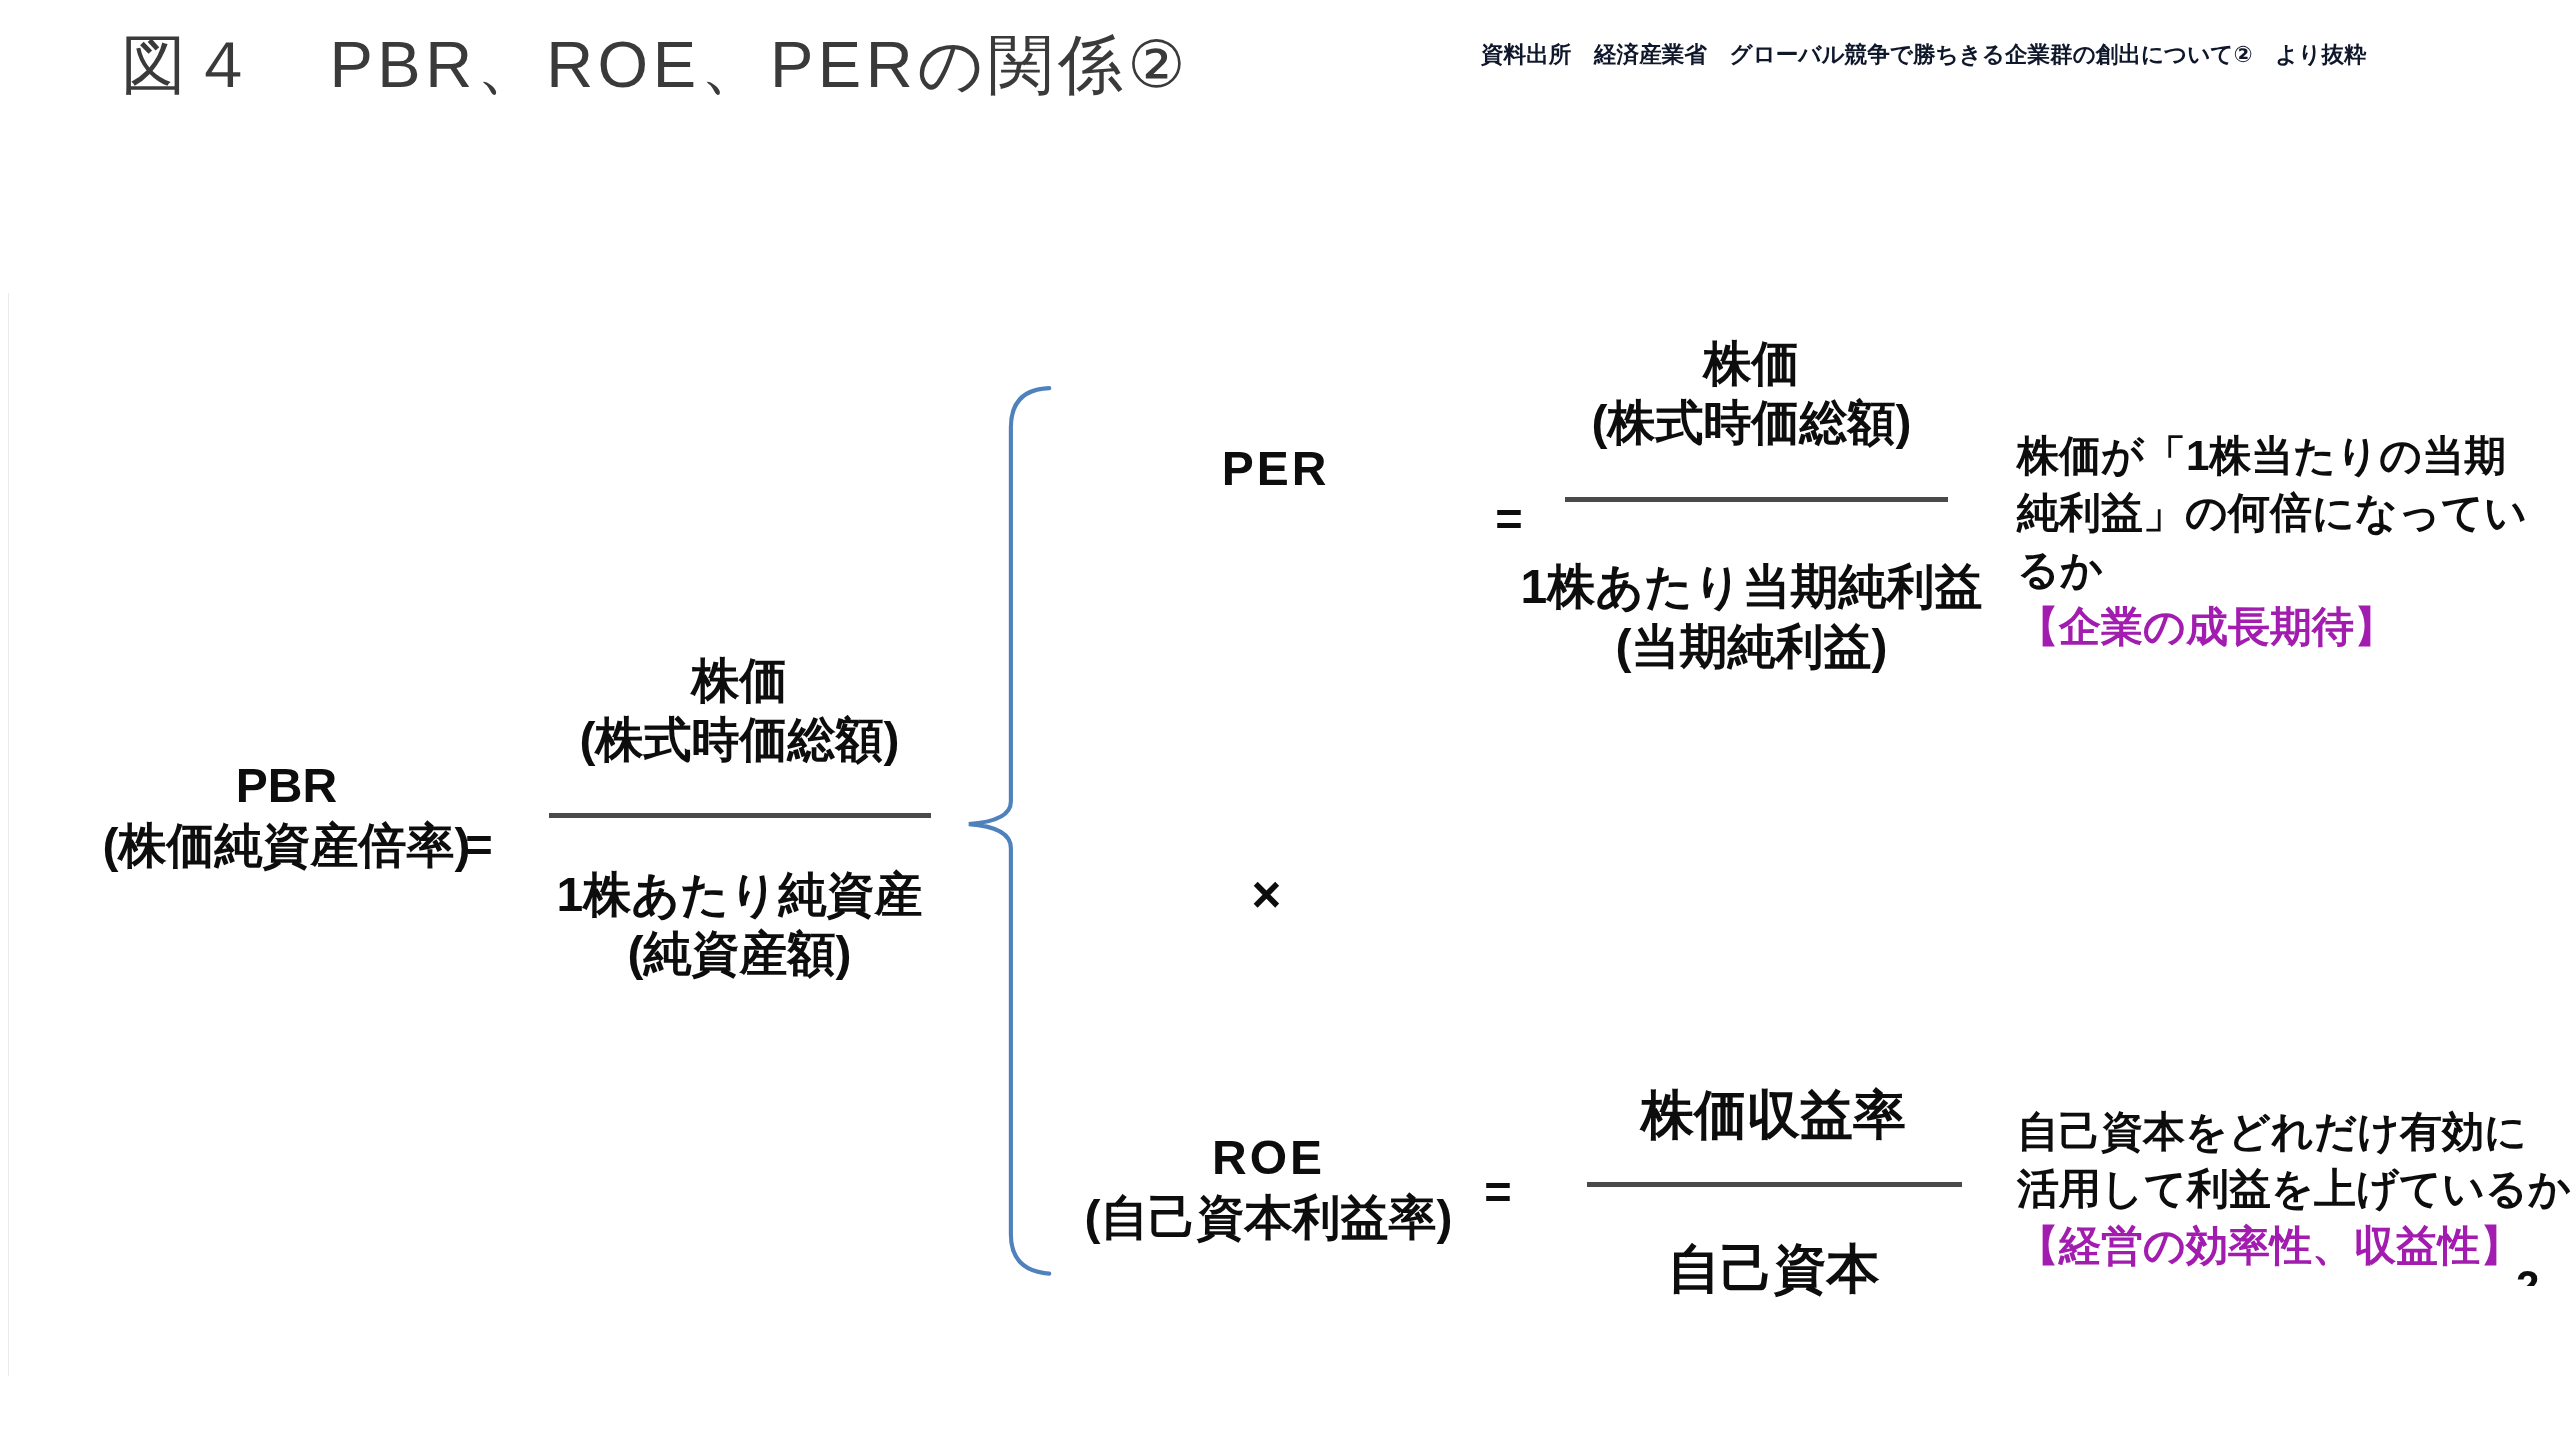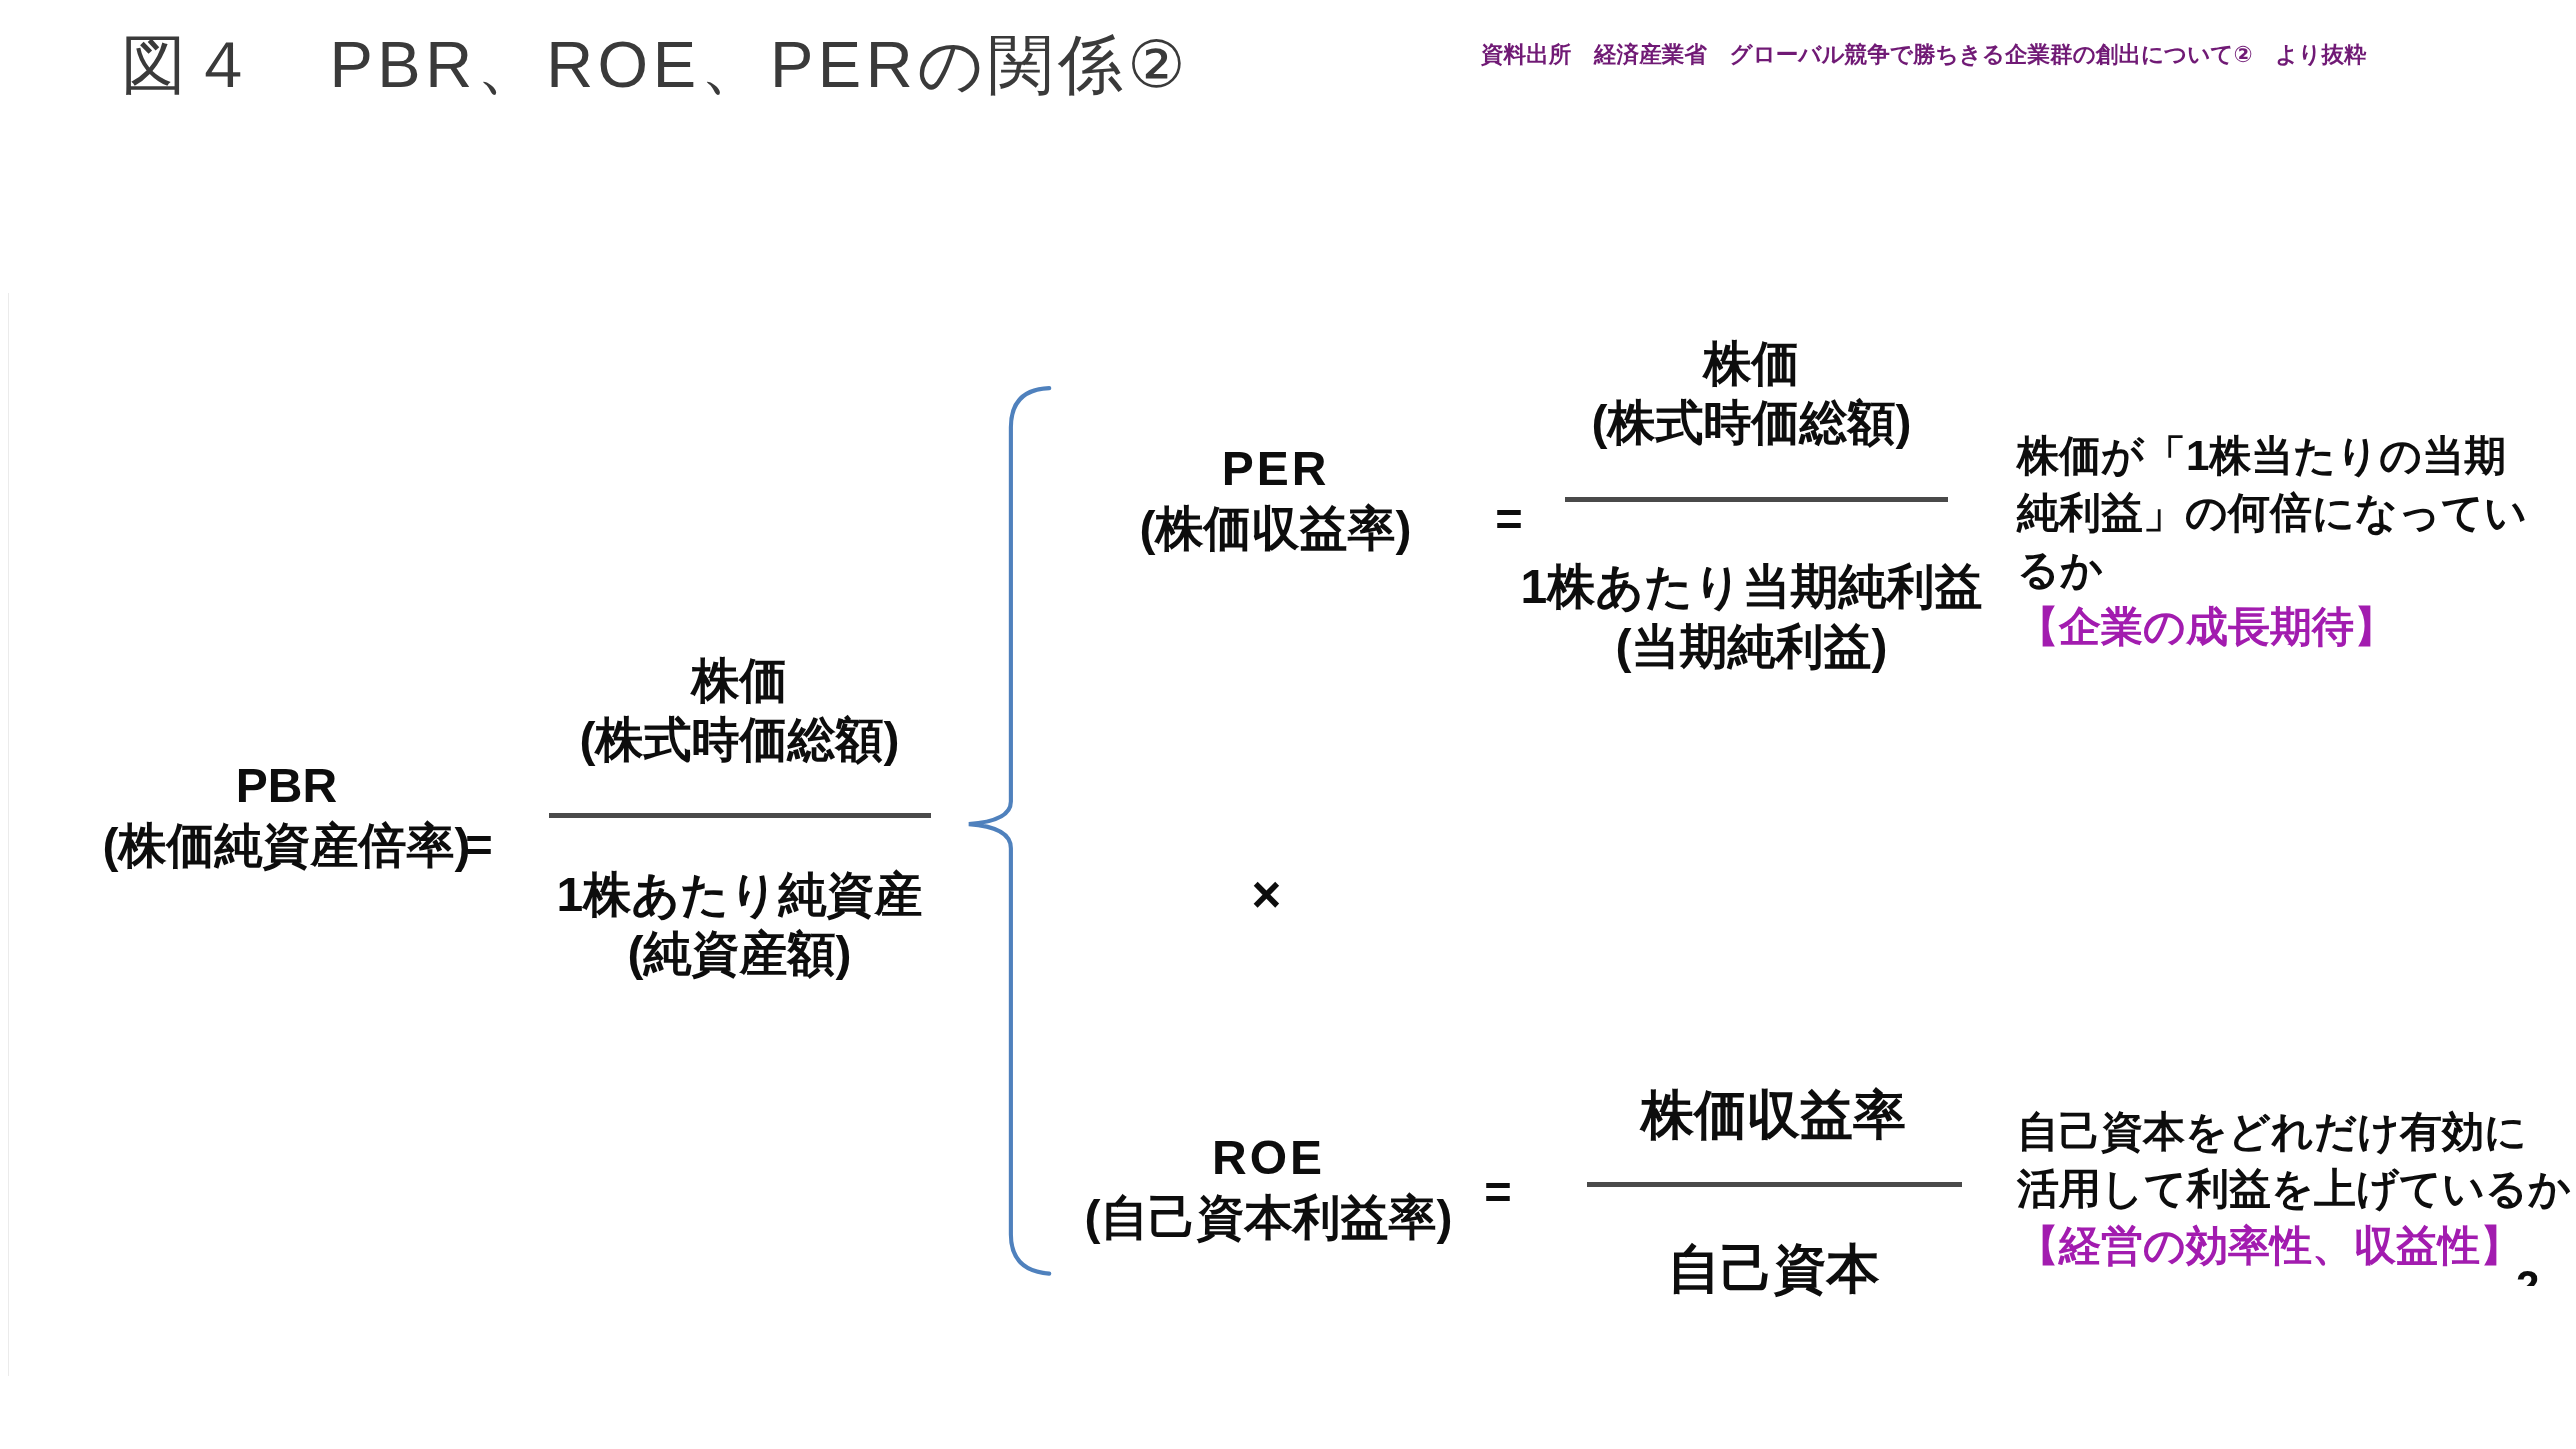--- a/index.html
+++ b/index.html
@@ -12,21 +12,21 @@
     overflow:hidden;
   }
   .abs{position:absolute;}
   .title{
     left:121px;top:21px;
     font-size:65px;font-weight:400;letter-spacing:4.5px;
     color:#3a3a3a;white-space:nowrap;
   }
   .source{
     left:1481px;top:39px;
-    font-size:22.6px;font-weight:700;color:#701a75;white-space:nowrap;
+    font-size:22.6px;font-weight:700;color:#0f172a;white-space:nowrap;
   }
   .ftext{font-weight:700;color:#0d0d0d;text-align:center;white-space:nowrap;}
   .f64{font-size:48px;line-height:59px;}
   .f70{font-size:53px;line-height:60px;}
   .lh80{line-height:60px;}
   .eq{font-size:47px;font-weight:700;color:#0d0d0d;text-align:center;width:56px;}
   .rule{height:4.5px;background:#4a4a4a;}
   .note{font-size:42px;font-weight:700;line-height:57px;color:#0d0d0d;white-space:nowrap;}
   .note .hl{color:#a21caf;}
   .times{font-size:51px;font-weight:700;color:#0d0d0d;text-align:center;width:75px;}
@@ -63,21 +63,20 @@
     <div>1株あたり純資産</div>
     <div>(純資産額)</div>
   </div>
 
   <svg class="abs" style="left:953px;top:376px;" width="109" height="909" viewBox="0 0 145 1205">
     <path d="M 128 14 Q 77 16 77 66 L 77 564 Q 77 590 21 594 Q 77 598 77 626 L 77 1140 Q 77 1188 128 1192" fill="none" stroke="#4f81bd" stroke-width="5.5" stroke-linecap="round"></path>
   </svg>
 
   <div class="abs ftext f64 lh80" style="left:1087px;top:439px;width:377px;">
     <div style="letter-spacing:3px;">PER</div>
-    <div>(株価収益率)</div>
   </div>
   <div class="abs eq" style="left:1481px;top:491px;">=</div>
 
   <div class="abs ftext f64" style="left:1510px;top:334px;width:483px;">
     <div>株価</div>
     <div>(株式時価総額)</div>
   </div>
   <div class="abs rule" style="left:1565px;top:497px;width:383px;"></div>
   <div class="abs ftext f64 lh80" style="left:1510px;top:557px;width:483px;">
     <div>1株あたり当期純利益</div>

